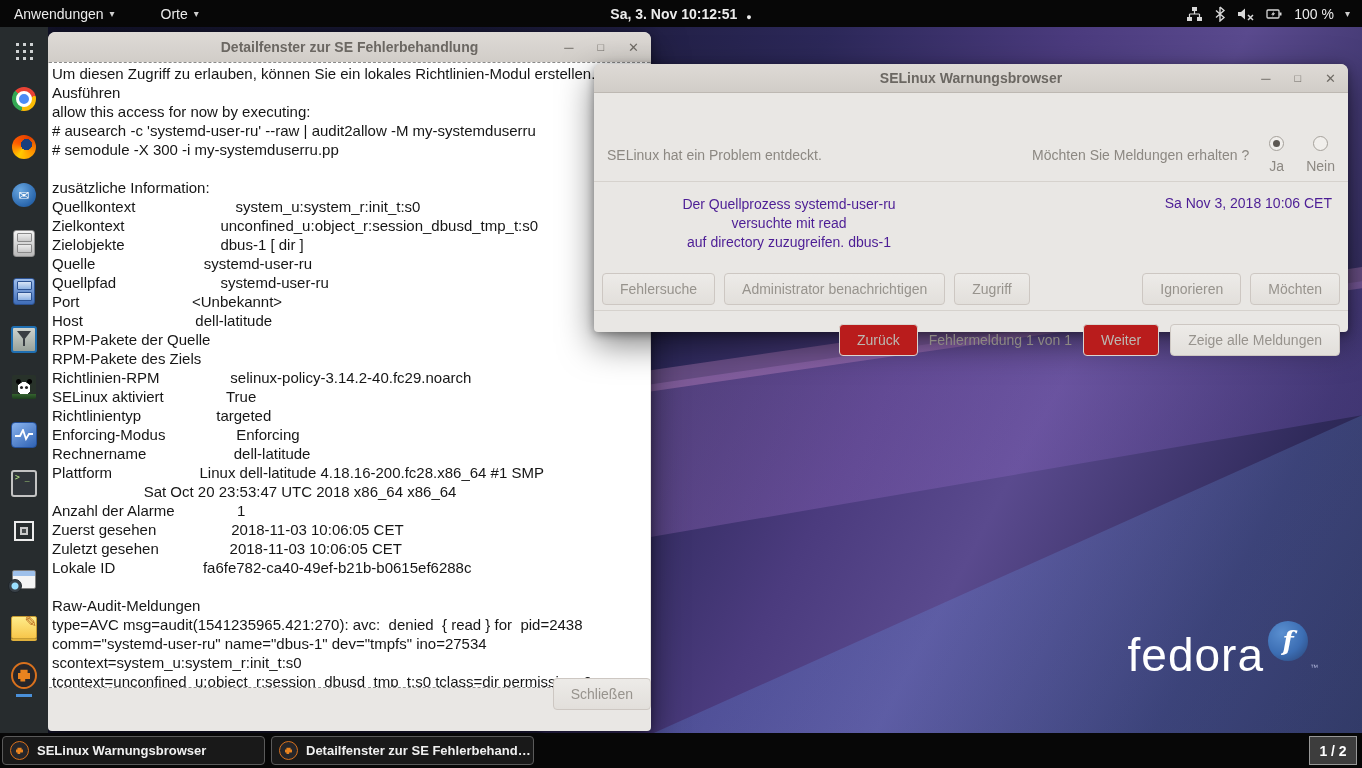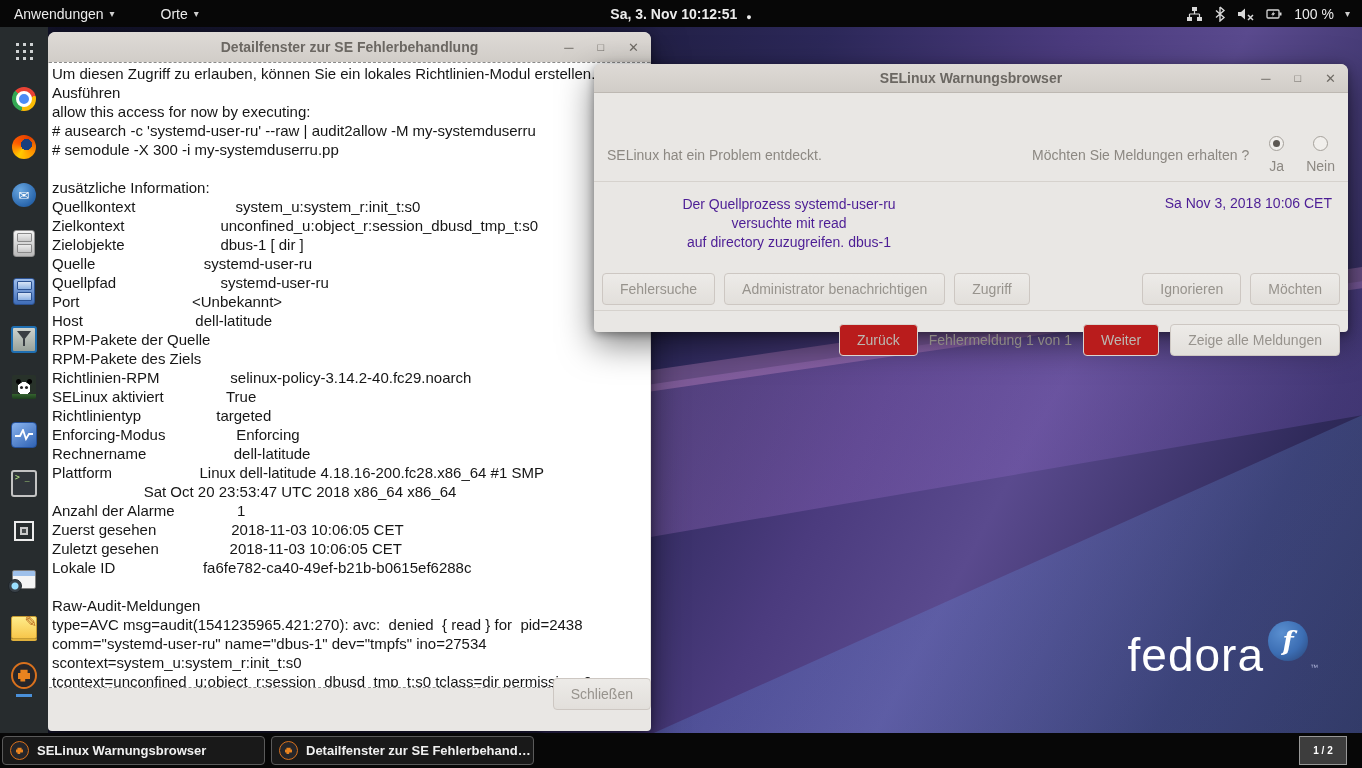--- a/index.html
+++ b/index.html
@@ -131,23 +131,23 @@
   .aw-pager{height:58px;display:flex;align-items:center;justify-content:flex-end;gap:11px;
     padding:0 8px;font-size:14px;color:#8c8882;}
 
   
   .taskbar{position:absolute;left:0;right:0;bottom:0;height:35px;background:#070707;z-index:60;
     display:flex;align-items:center;gap:6px;padding:0 2px;box-sizing:border-box;}
   .taskbtn{width:263px;height:29px;background:#191919;border:1px solid #5a5a5a;border-radius:4px;
     display:flex;align-items:center;gap:8px;padding:0 7px;box-sizing:border-box;
     color:#f0f0f0;font-size:13px;font-weight:bold;white-space:nowrap;overflow:hidden;}
   .taskbtn .ic-selinux{width:17px;height:17px;border-width:1.5px;flex-shrink:0;}
-  .ws-box{margin-left:auto;margin-right:13px;width:46px;height:27px;border:1px solid #989898;
+  .ws-box{margin-left:auto;margin-right:3px;width:46px;height:27px;border:1px solid #989898;
     background:#3d3d3d;color:#fff;display:flex;align-items:center;justify-content:center;
-    font-size:10px;font-weight:bold;}
+    font-size:14px;font-weight:bold;}
 </style>
 </head>
 <body>
 
 <div id="desktop">
 
   <div class="wallpaper">
     <div class="band1"></div>
     <div class="band2"></div>
     <div class="band3"></div>

